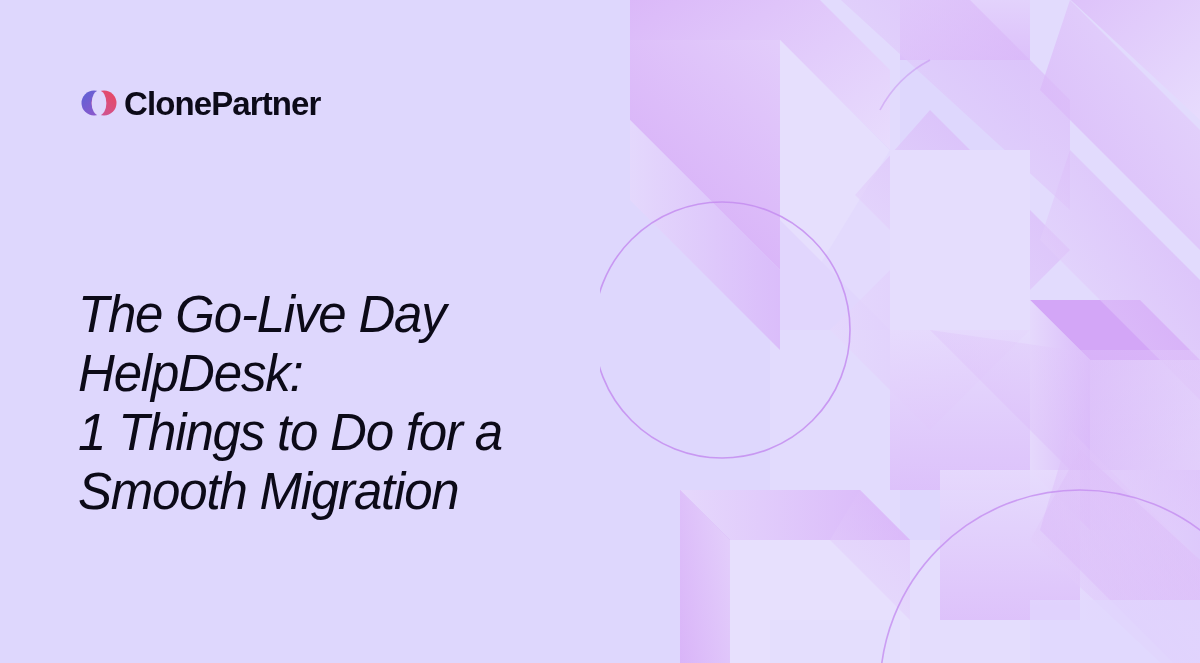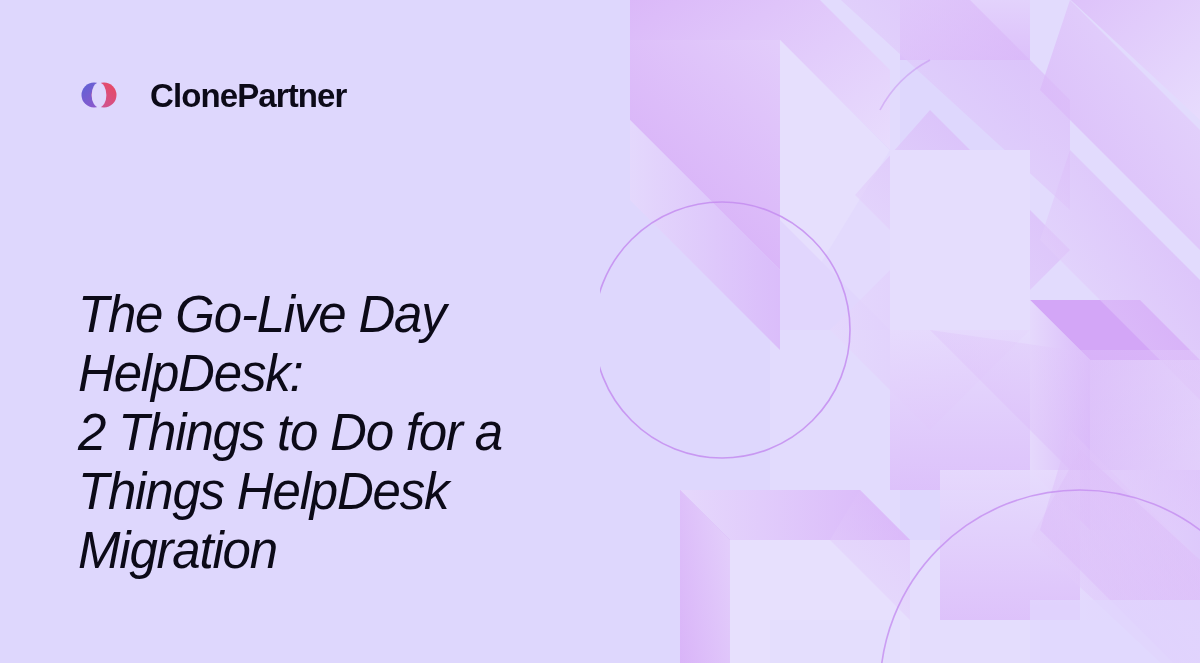--- a/index.html
+++ b/index.html
@@ -23,24 +23,24 @@
     top: 0; right: 0;
     width: 600px; height: 663px;
     overflow: hidden;
     pointer-events: none;
   }
   #pattern svg { display:block; width:600px; height:663px; }
 
   
   #brand {
     position: absolute;
-    left: 78px; top: 74px;
+    left: 78px; top: 82px;
     display: flex;
     align-items: center;
-    gap: 30px;
+    gap: 4px;
   }
   #brand-mark { width: 42px; height: 42px; display:block; }
   #brand-name {
     font-size: 33px;
     font-weight: 700;
     letter-spacing: -0.9px;
     color: #0c0a18;
     line-height: 1;
     white-space: nowrap;
   }
@@ -172,18 +172,17 @@
       <circle cx="16" cy="21" r="12.5" fill="url(#lg-left)"></circle>
       <circle cx="26" cy="21" r="12.5" fill="url(#lg-right)" opacity="0.92"></circle>
       <ellipse cx="21" cy="21" rx="7.4" ry="12.5" fill="#ded7fd"></ellipse>
     </svg>
     <div id="brand-name">ClonePartner</div>
   </div>
 
   <div id="headline">
     <div class="line">The Go-Live Day</div>
     <div class="line">HelpDesk:</div>
-    <div class="line">2 Things to Do for a</div>
-    <div class="line">Things HelpDesk</div>
-    <div class="line">Migration</div>
+    <div class="line">1 Things to Do for a</div>
+    <div class="line">Smooth Migration</div>
   </div>
 
 </div>
 
 </body></html>

